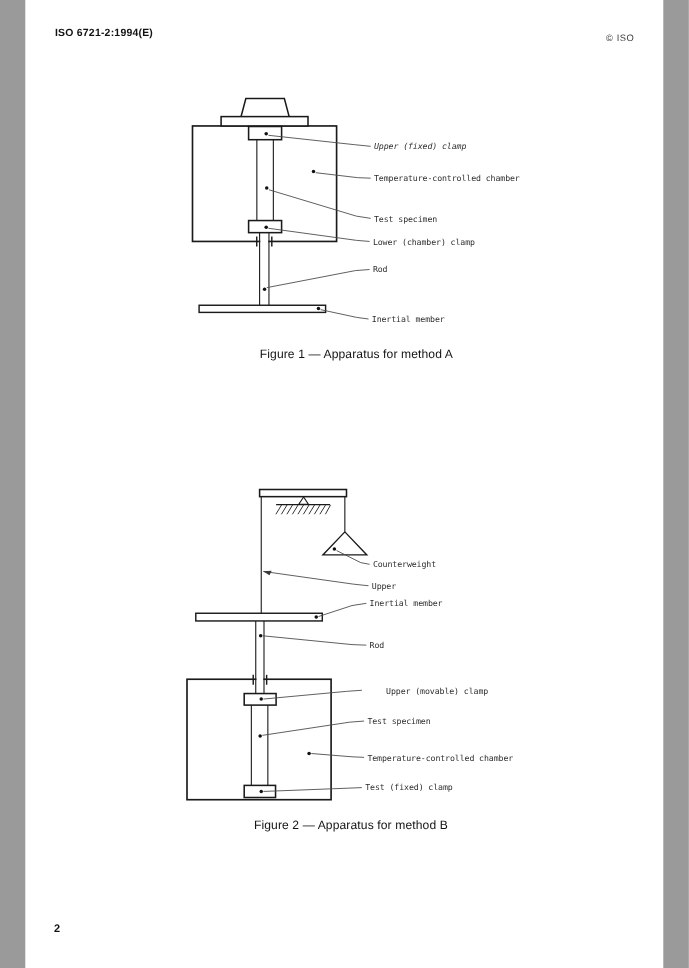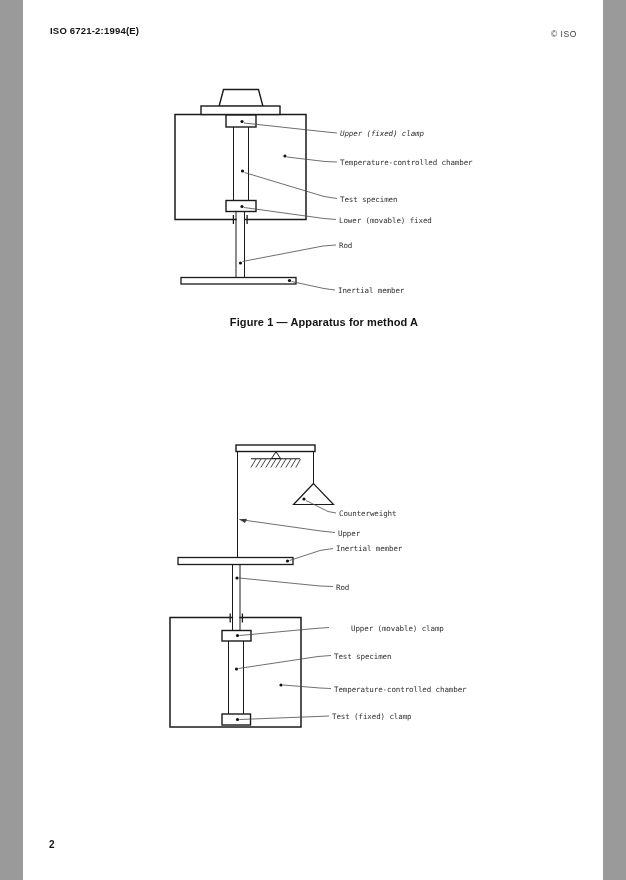--- a/index.html
+++ b/index.html
@@ -19,21 +19,21 @@
   .fig-svg { position:absolute; }
   #fig1-svg { left:140px; top:80px; width:340px; height:215px; }
   #fig2-svg { left:140px; top:440px; width:340px; height:300px; }
   .lbl {
     position:absolute; white-space:nowrap; transform:translateY(-50%);
     font-family:"DejaVu Sans Mono", monospace; font-size:7.5px;
     color:#2e2e2e; letter-spacing:-0.1px;
   }
   .caption {
     position:absolute; width:320px; text-align:center;
-    font-size:11px; font-weight:bold; color:#141414; letter-spacing:0.1px;
+    font-size:11px; font-weight:normal; color:#141414; letter-spacing:0.1px;
   }
   #caption1 { left:141px; top:316px; }
   #caption2 { left:136px; top:745px; }
   .page-number {
     position:absolute; left:26px; top:839px;
     font-size:10px; font-weight:bold; color:#121212;
   }
 </style>
 </head>
 <body>
@@ -87,21 +87,21 @@
       <polyline points="221.5,172.5 301,196.5 314,198.5"></polyline>
       <polyline points="221,207.5 301,218.5 313,219.5"></polyline>
       <polyline points="219.5,261.5 300,246 313,245"></polyline>
       <polyline points="268.5,281.5 301,288.5 312,290"></polyline>
     </g>
   </svg>
 
   <div class="lbl" style="left:317px; top:133px;font-style:italic;">Upper (fixed) clamp</div>
   <div class="lbl" style="left:317px; top:162px;">Temperature-controlled chamber</div>
   <div class="lbl" style="left:317px; top:198.5px;">Test specimen</div>
-  <div class="lbl" style="left:316px; top:219.5px;">Lower (movable) fixed</div>
+  <div class="lbl" style="left:316px; top:219.5px;">Lower (chamber) clamp</div>
   <div class="lbl" style="left:316px; top:245px;">Rod</div>
   <div class="lbl" style="left:315px; top:290px;">Inertial member</div>
 
   <div id="caption1" class="caption">Figure 1 — Apparatus for method A</div>
 
   <svg id="fig2-svg" class="fig-svg" viewBox="140 440 340 300">
 
     <rect x="147" y="617.5" width="131" height="109.5" fill="#ffffff" stroke="#1a1a1a" stroke-width="1.5"></rect>
 
     <rect x="213" y="445" width="79" height="6.5" fill="#ffffff" stroke="#1a1a1a" stroke-width="1.4"></rect>
@@ -175,16 +175,17 @@
 
   <div class="lbl" style="left:316px; top:513px;">Counterweight</div>
   <div class="lbl" style="left:315px; top:532.5px;">Upper</div>
   <div class="lbl" style="left:313px; top:548px;">Inertial member</div>
   <div class="lbl" style="left:313px; top:586.5px;">Rod</div>
   <div class="lbl" style="left:309px; top:627.5px;padding-left:19px;">Upper (movable) clamp</div>
   <div class="lbl" style="left:311px; top:655.5px;">Test specimen</div>
   <div class="lbl" style="left:311px; top:688.5px;">Temperature-controlled chamber</div>
   <div class="lbl" style="left:309px; top:716px;">Test (fixed) clamp</div>
 
+  <div id="caption2" class="caption">Figure 2 — Apparatus for method B</div>
 
   <div class="page-number">2</div>
 
 </div>
 
 </body></html>

